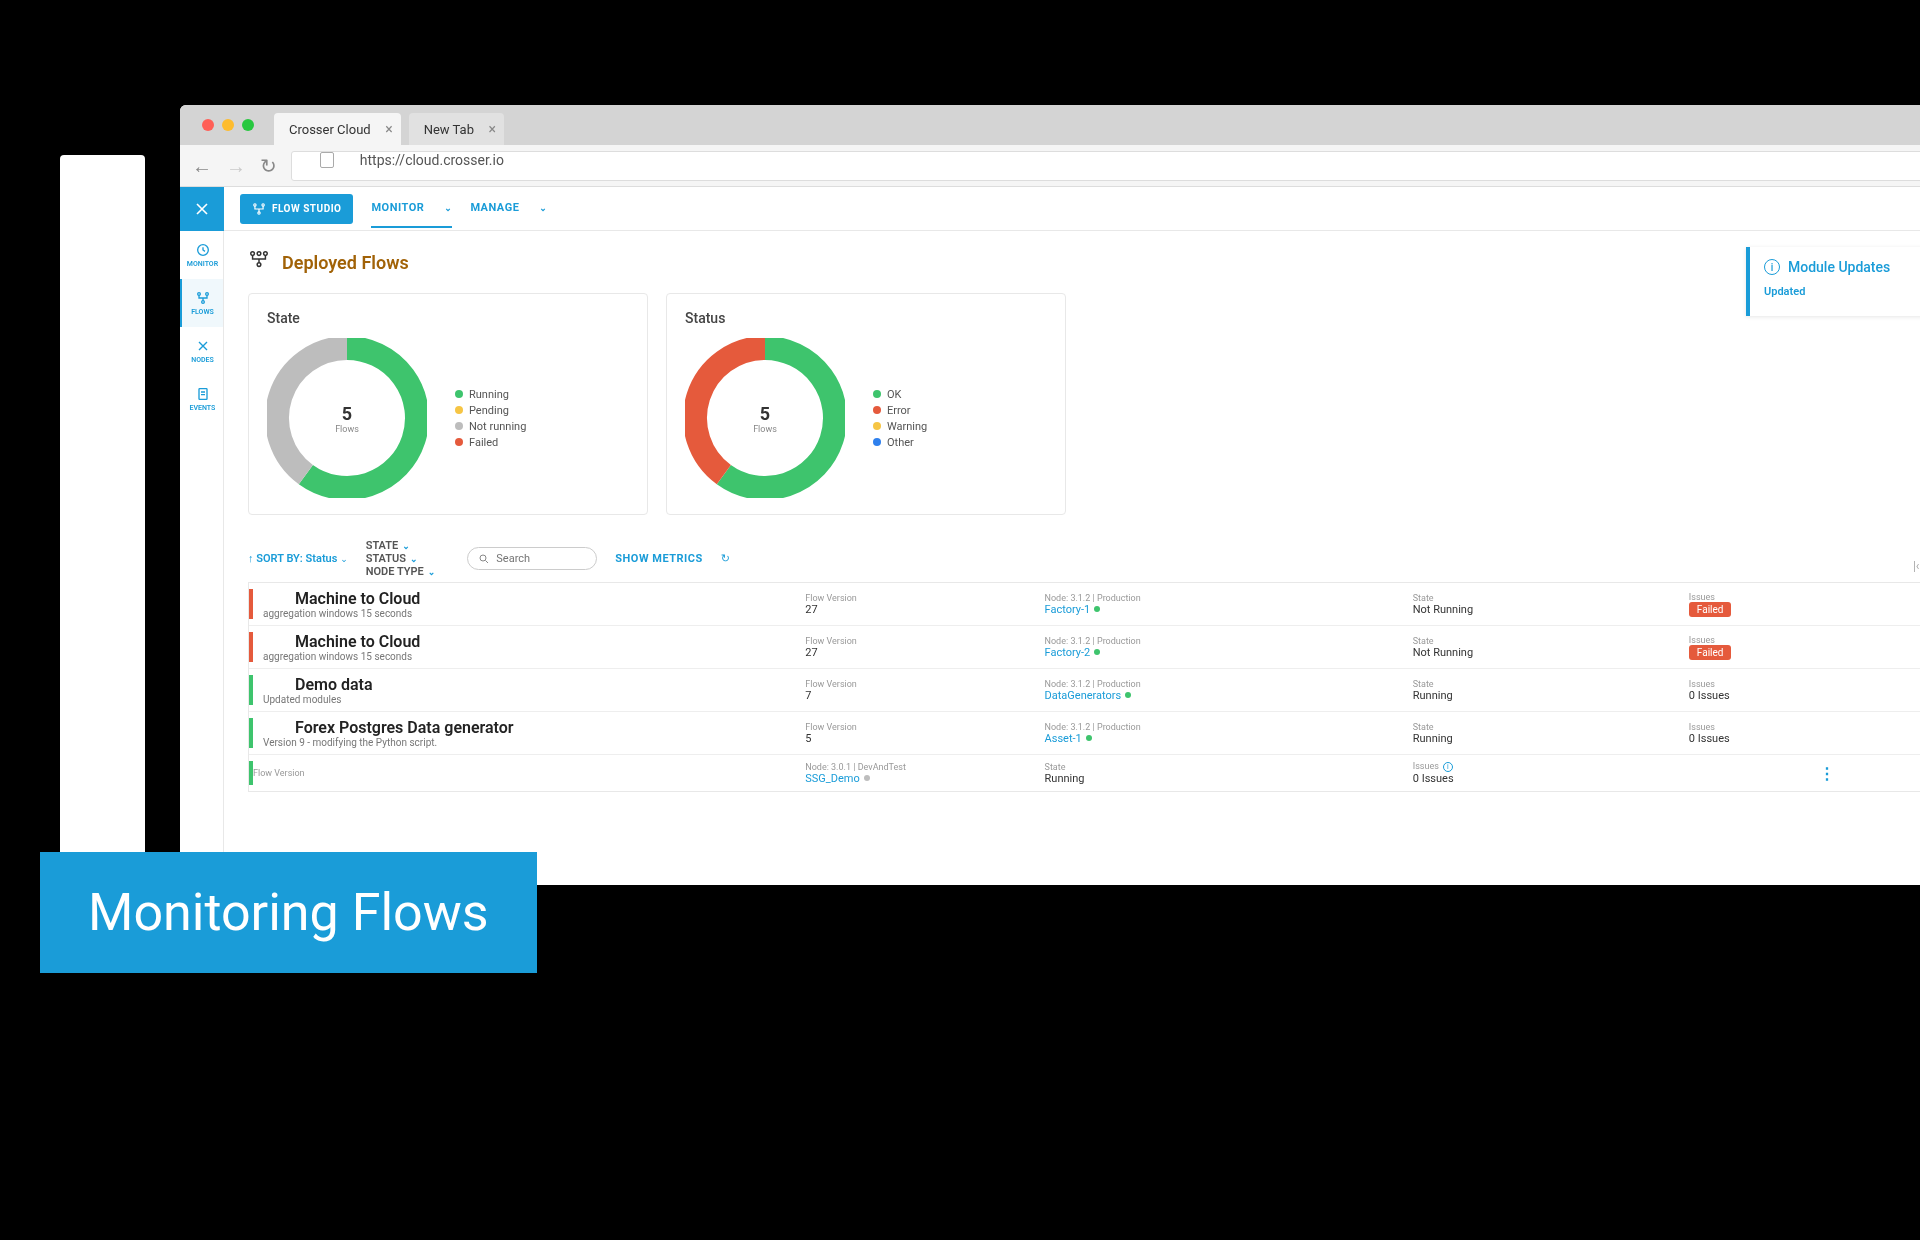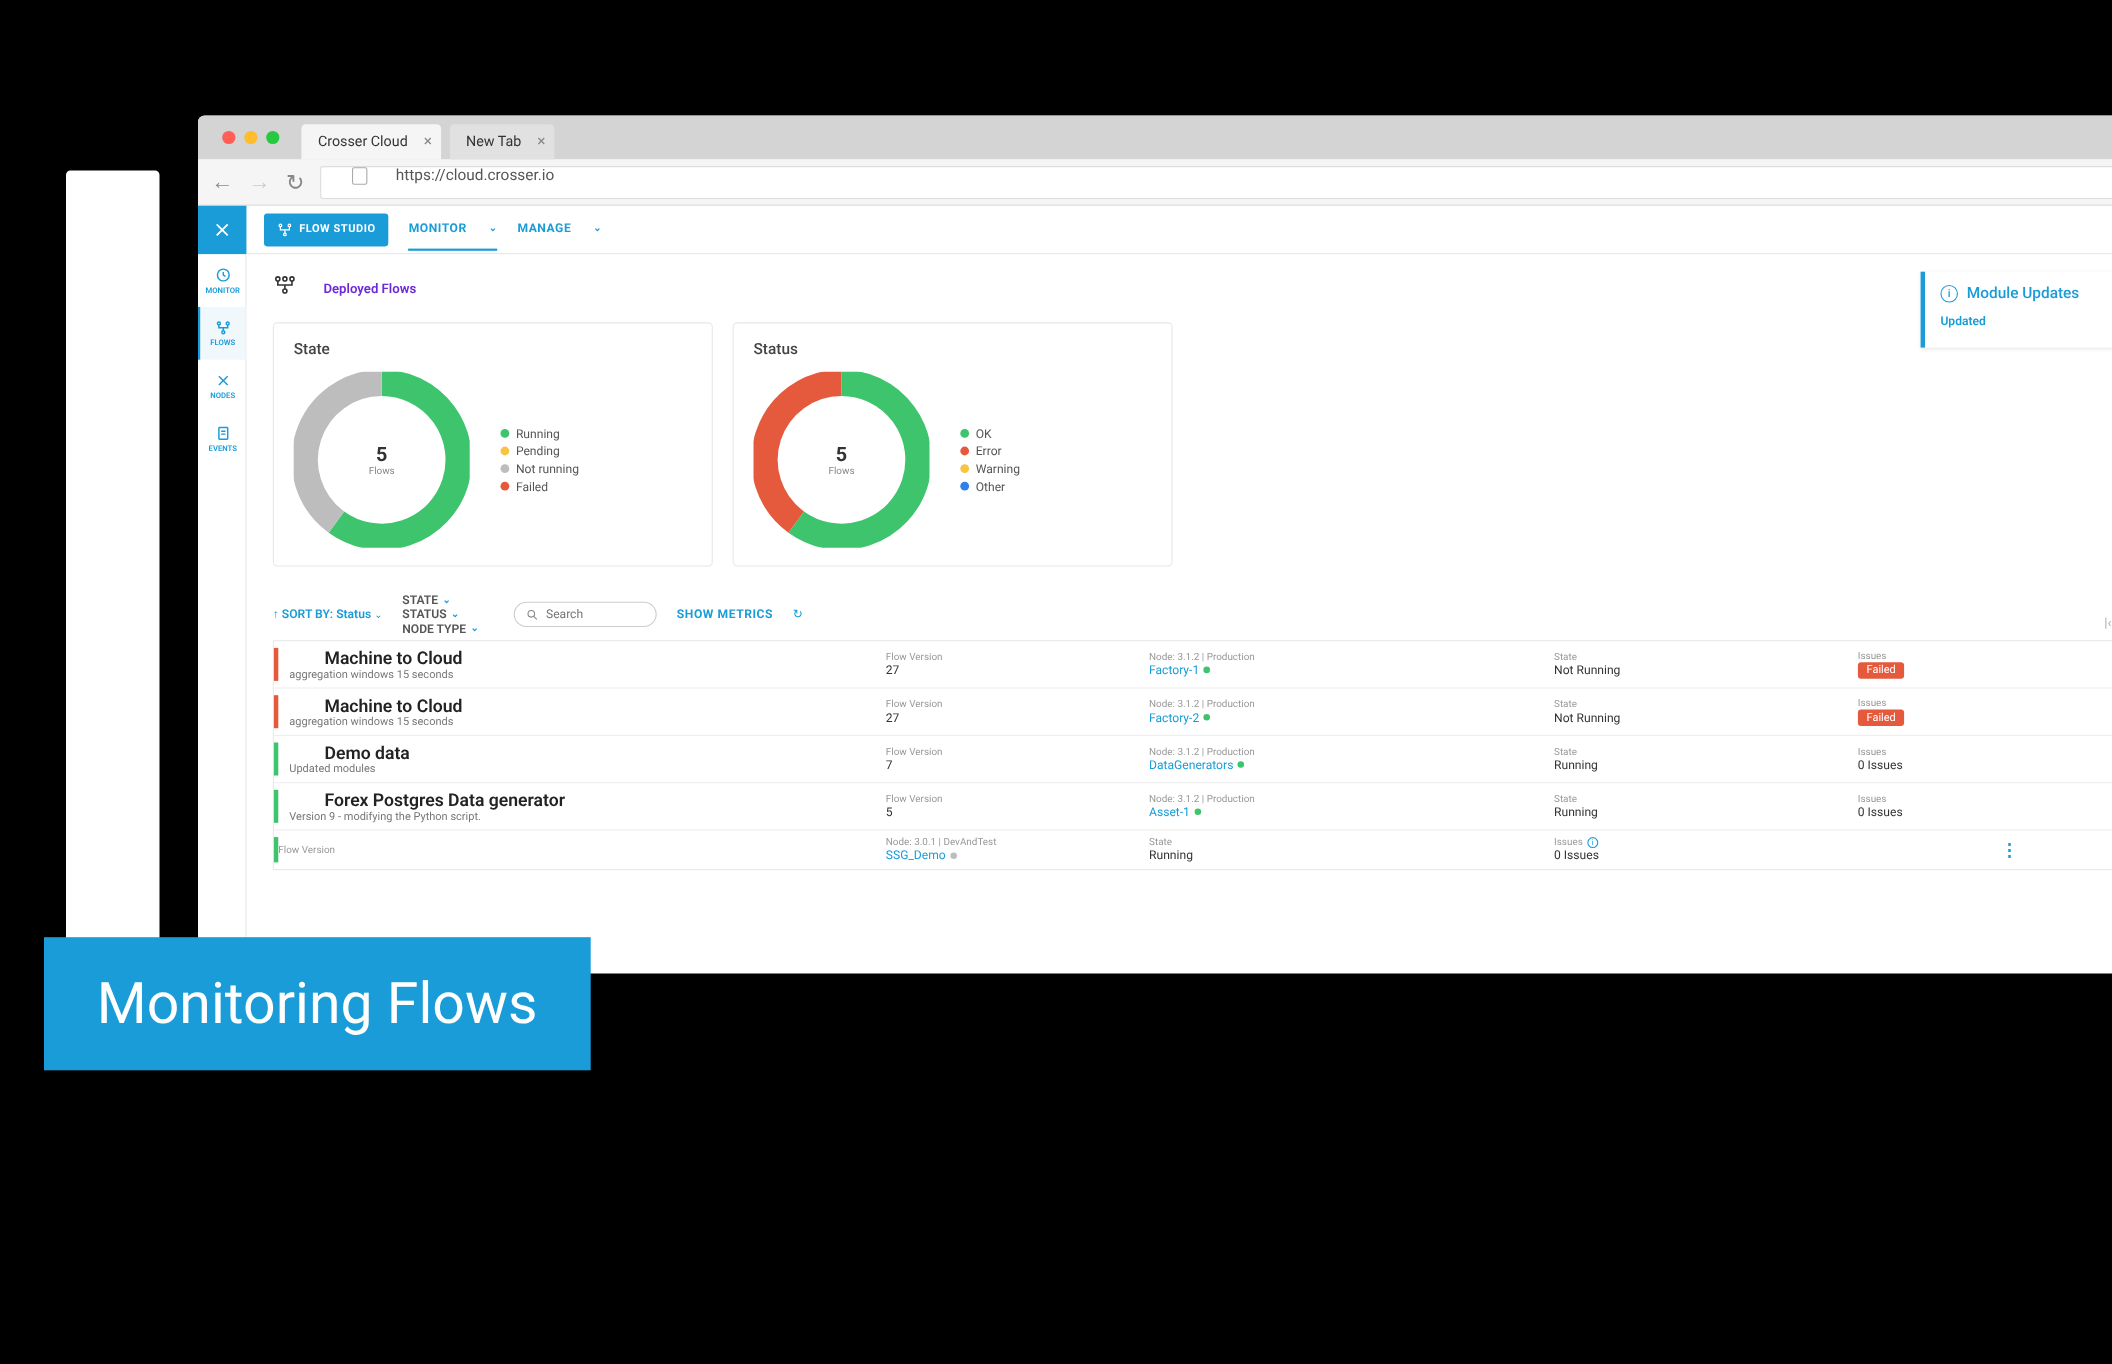--- a/index.html
+++ b/index.html
@@ -38,21 +38,21 @@
 .top-nav { height: 44px; border-bottom: 1px solid #e8e8e8; display: flex; align-items: center; padding: 0 16px; gap: 18px; }
 .flow-studio-btn { background: #1a9cd8; color: #fff; font-size: 10px; font-weight: 700; padding: 8px 12px; border-radius: 3px; display: flex; align-items: center; gap: 6px; letter-spacing: 0.5px; }
 .nav-item { color: #1a9cd8; font-size: 11px; font-weight: 700; display: flex; align-items: center; gap: 20px; letter-spacing: 0.5px; padding: 12px 0; border-bottom: 2px solid transparent; }
 .nav-item.active { border-bottom-color: #1a9cd8; }
 .nav-item .chev { font-size: 9px; }
 .top-right { margin-left: auto; display: flex; gap: 16px; align-items: center; color: #555; }
 .top-right svg { width: 18px; height: 18px; }
 
 .page-body { padding: 18px 24px; position: relative; overflow: auto; flex: 1; }
 .page-header { display: flex; align-items: center; gap: 12px; margin-bottom: 18px; }
-.page-title { font-size: 12px; font-weight: 600; color: #6d28d9; margin-left: 12px; }
+.page-title { font-size: 18px; font-weight: 600; color: #a16207; }
 .flow-icon svg { width: 22px; height: 22px; }
 
 .info-panel { position: absolute; right: 24px; top: 16px; width: 260px; background: #fff; border-left: 4px solid #1a9cd8; padding: 12px 14px 14px 14px; box-shadow: 0 1px 4px rgba(0,0,0,0.1); }
 .info-panel-close { position: absolute; right: 8px; top: 4px; color: #888; font-size: 14px; cursor: pointer; }
 .info-panel-title { color: #1a9cd8; font-size: 14px; font-weight: 500; display:flex; gap:8px; align-items:center; margin-bottom:10px; }
 .info-panel-sub { color: #1a9cd8; font-size: 11px; font-weight: 600; margin-bottom: 4px; }
 .info-panel ul { padding-left: 18px; font-size: 11px; color: #333; }
 .info-panel li { margin: 2px 0; }
 
 .cards-row { display: flex; gap: 18px; margin-bottom: 24px; }

